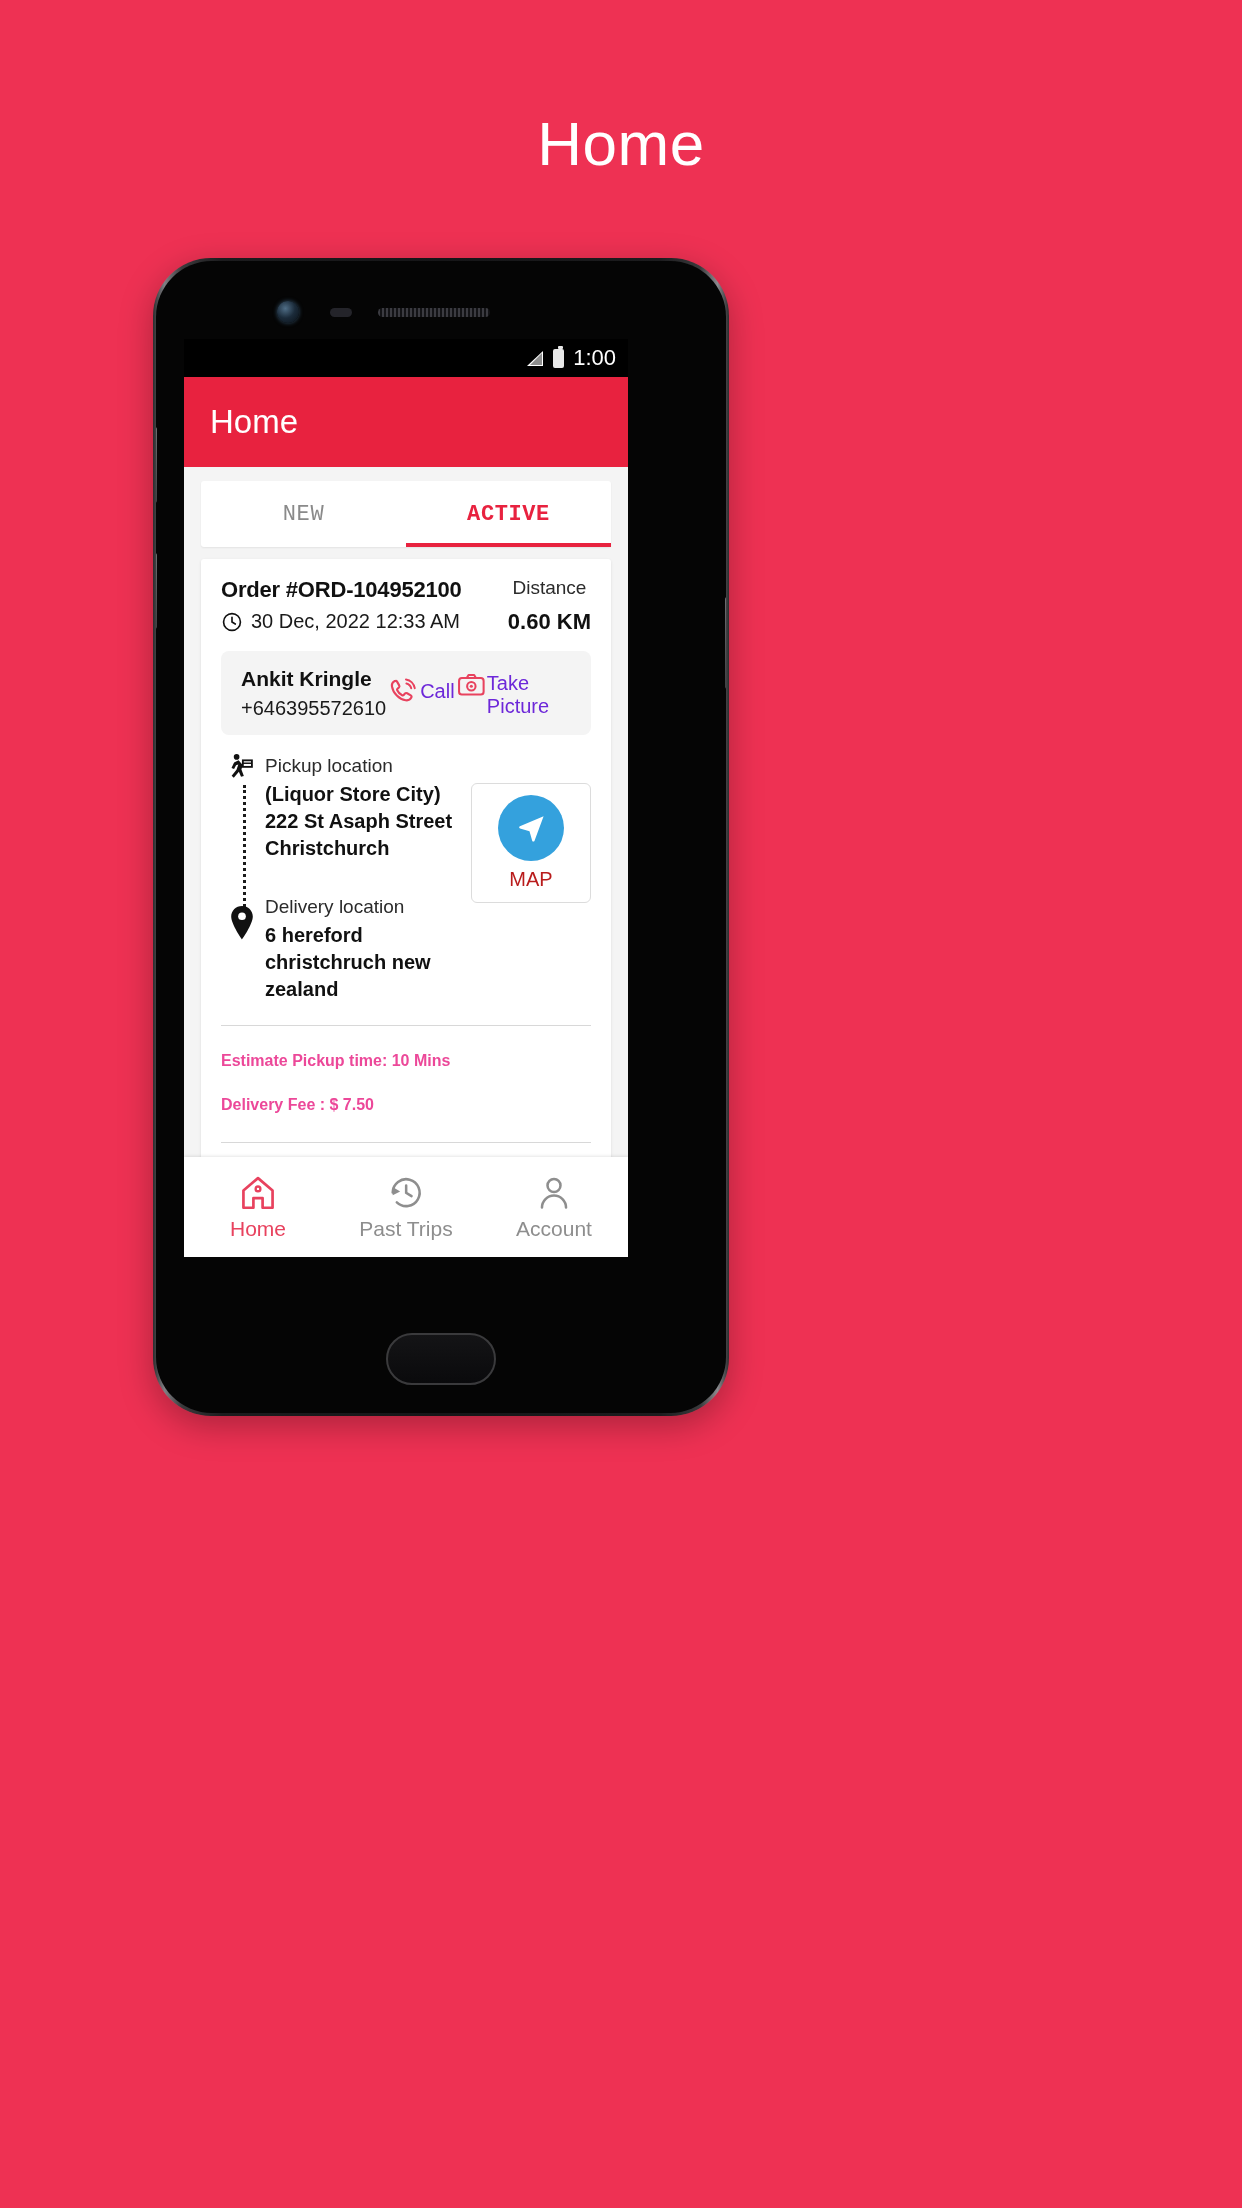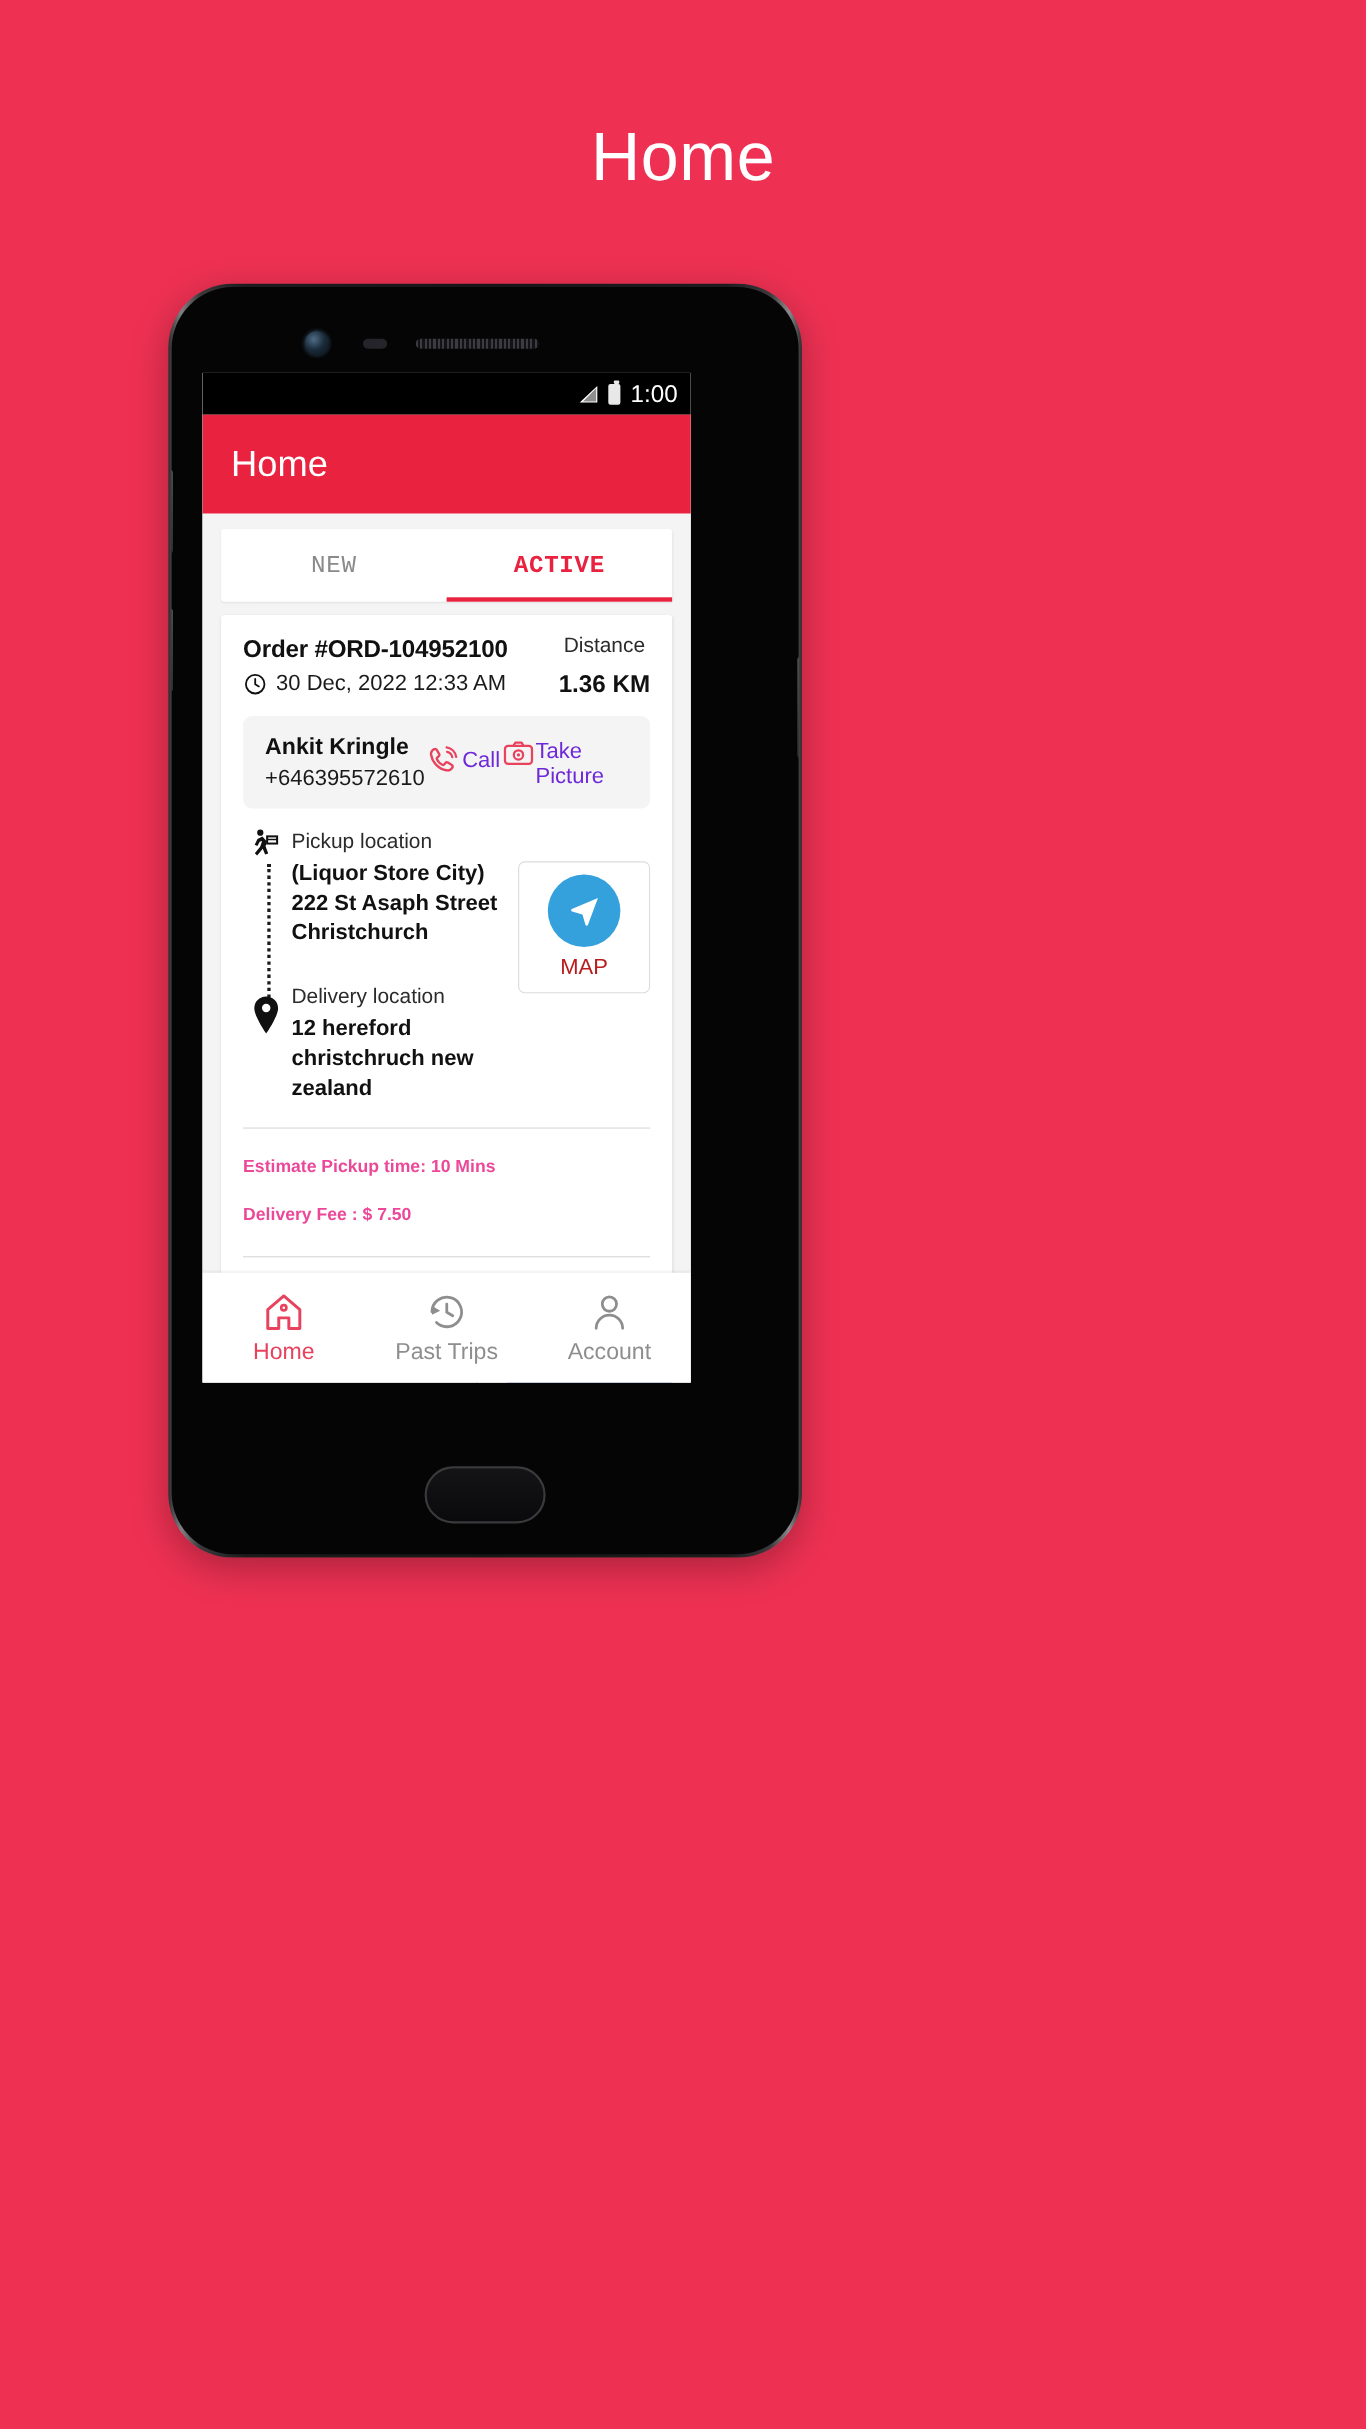--- a/index.html
+++ b/index.html
@@ -296,21 +296,21 @@
               <div class="oc-date-row">
                 <svg width="22" height="22" viewBox="0 0 24 24">
                   <circle cx="12" cy="12" r="9.2" fill="none" stroke="#111" stroke-width="1.8"></circle>
                   <path d="M12 6.8V12l3.6 2.2" fill="none" stroke="#111" stroke-width="1.8" stroke-linecap="round"></path>
                 </svg>
                 <span class="oc-date">30 Dec, 2022 12:33 AM</span>
               </div>
             </div>
             <div>
               <div class="oc-dist-label">Distance</div>
-              <div class="oc-dist-val">1.36 KM</div>
+              <div class="oc-dist-val">0.60 KM</div>
             </div>
           </div>
 
           <div class="contact">
             <div class="contact-info">
               <div class="contact-name">Ankit Kringle</div>
               <div class="contact-phone">+646395572610</div>
             </div>
 
             <div class="contact-action">
@@ -352,21 +352,21 @@
 
               <div class="loc-label">Pickup location</div>
               <div class="loc-addr">
                 <div>(Liquor Store City)</div>
                 <div>222 St Asaph Street  Christchurch</div>
               </div>
 
               <div class="loc-gap"></div>
 
               <div class="loc-label">Delivery location</div>
-              <div class="loc-addr">12 hereford christchruch new zealand</div>
+              <div class="loc-addr">6 hereford christchruch new zealand</div>
             </div>
 
             <div class="map-btn">
               <div class="map-circle">
                 <svg width="36" height="36" viewBox="0 0 24 24">
                   <path d="M20.4 4.2L4.6 10.9c-.7.3-.6 1.3.1 1.5l6.3 1.8 1.8 6.3c.2.7 1.2.8 1.5.1L20.4 4.2z" fill="#ffffff"></path>
                 </svg>
               </div>
               <div class="map-label">MAP</div>
             </div>

